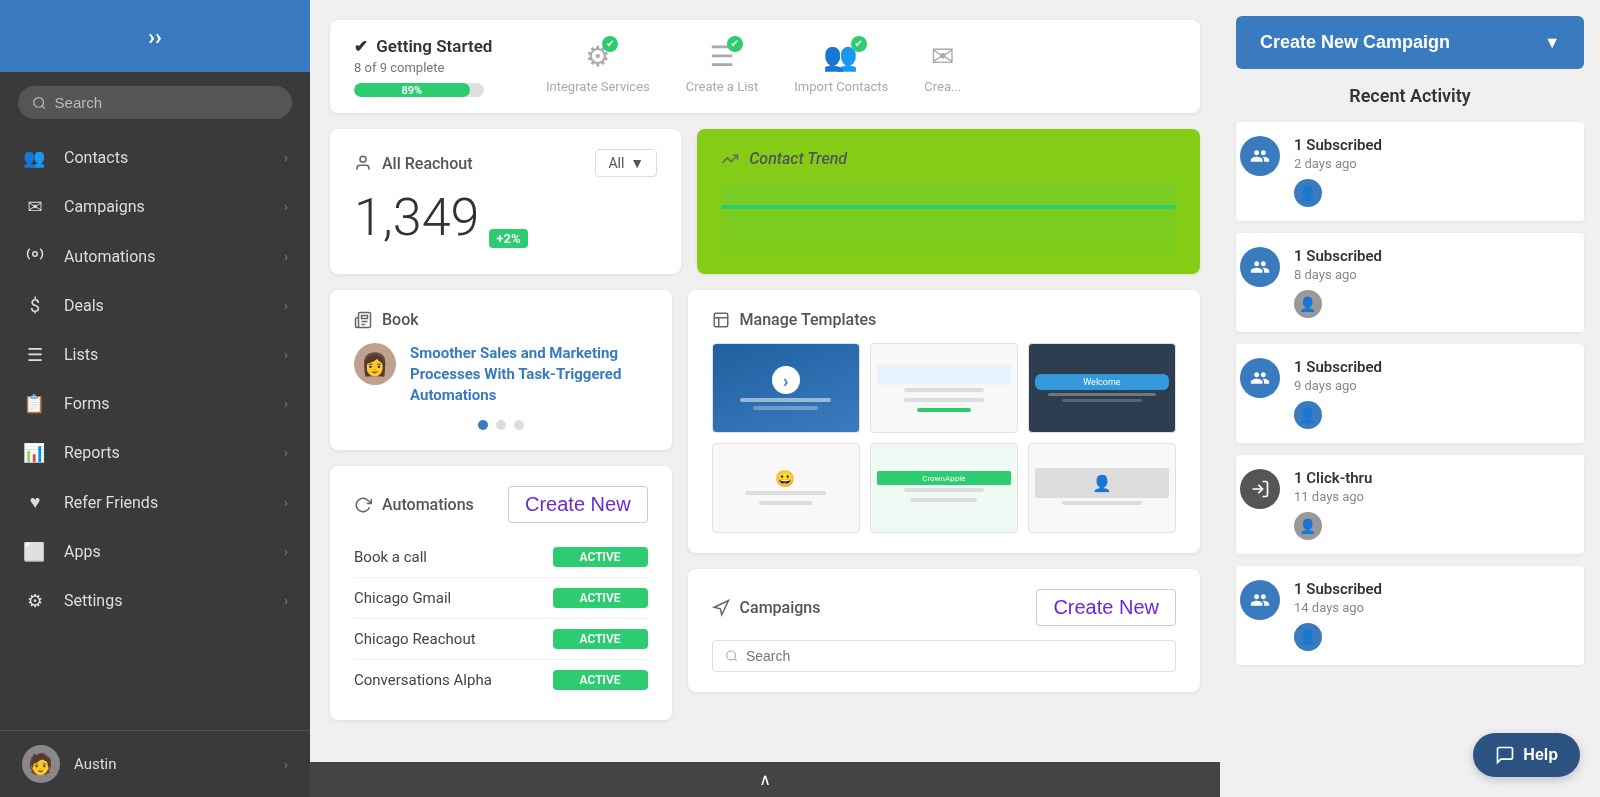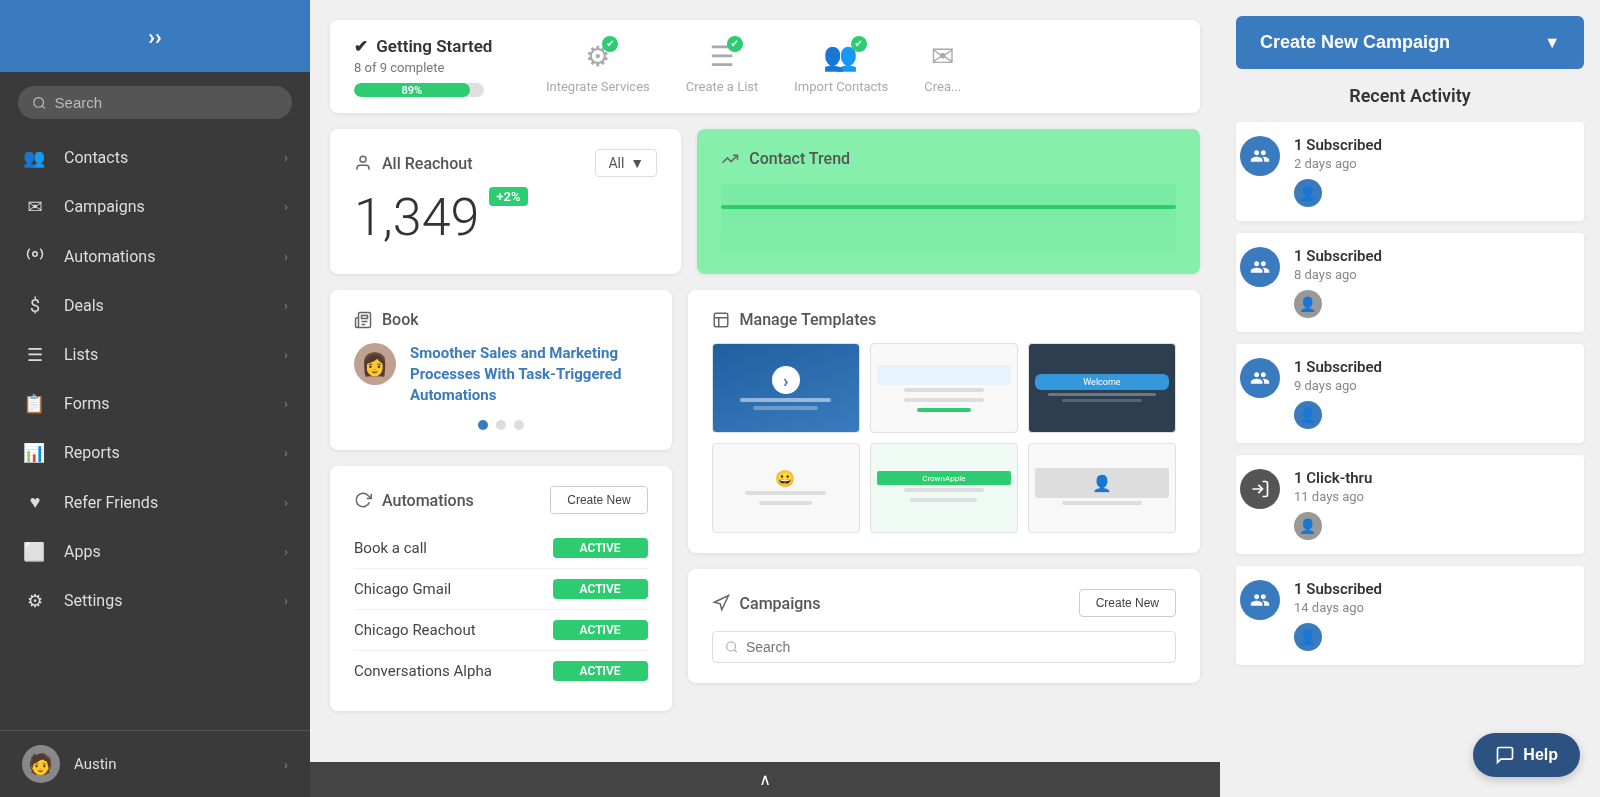--- a/index.html
+++ b/index.html
@@ -133,30 +133,31 @@
       box-shadow: 0 1px 4px rgba(0,0,0,0.08);
     }
     .card-header-row {
       display: flex;
       align-items: center;
       justify-content: space-between;
       margin-bottom: 10px;
     }
     .card-title-with-icon { display: flex; align-items: center; gap: 10px; color: #555; font-size: 16px; font-weight: 500; }
     .card-dropdown { border: 1px solid #ddd; border-radius: 4px; padding: 5px 12px; font-size: 14px; color: #555; display: flex; align-items: center; gap: 6px; cursor: pointer; }
-    .contacts-count { font-size: 52px; font-weight: 300; color: #333; display: flex; align-items: flex-start; gap: 10px; }
+    .contacts-count { font-size: 52px; font-weight: 300; color: #333; display: flex; align-items: flex-end; gap: 10px; }
     .badge-green { background: #2ecc71; color: white; font-size: 13px; font-weight: 600; border-radius: 4px; padding: 2px 7px; }
 
     
     .trend-card {
-      background: #86efac;
+      background: #84cc16;
       border-radius: 8px;
       padding: 20px 24px;
       flex: 1.5;
       box-shadow: 0 1px 4px rgba(0,0,0,0.08);
+      font-style: italic;
     }
     .trend-chart { margin-top: 16px; height: 70px; background: linear-gradient(to bottom, rgba(46,204,113,0.15), rgba(46,204,113,0.05)); border-radius: 4px; position: relative; overflow: hidden; }
     .trend-line { position: absolute; top: 30%; left: 0; right: 0; height: 4px; background: #2ecc71; border-radius: 2px; }
 
     
     .bottom-row {
       display: flex;
       gap: 16px;
     }
     .left-col { flex: 1; display: flex; flex-direction: column; gap: 16px; }
@@ -177,21 +178,21 @@
     .news-dot.active { background: #3a7bbf; }
 
     
     .automations-card {
       background: white;
       border-radius: 8px;
       padding: 20px 24px;
       box-shadow: 0 1px 4px rgba(0,0,0,0.08);
     }
     .card-section-header { display: flex; align-items: center; justify-content: space-between; margin-bottom: 14px; }
-    .btn-create-new { border: 1px solid #ccc; border-radius: 4px; padding: 6px 16px; font-size: 12px; color: #404040; background: white; cursor: pointer; }
+    .btn-create-new { border: 1px solid #ccc; border-radius: 4px; padding: 6px 16px; font-size: 20px; color: #6d28d9; background: white; cursor: pointer; }
     .automation-row { display: flex; align-items: center; justify-content: space-between; padding: 10px 0; border-bottom: 1px solid #f0f0f0; }
     .automation-row:last-child { border-bottom: none; }
     .automation-name { font-size: 15px; color: #444; }
     .badge-active { background: #2ecc71; color: white; font-size: 12px; font-weight: 600; border-radius: 4px; padding: 3px 27px; }
 
     
     .templates-card {
       background: white;
       border-radius: 8px;
       padding: 20px 24px;

